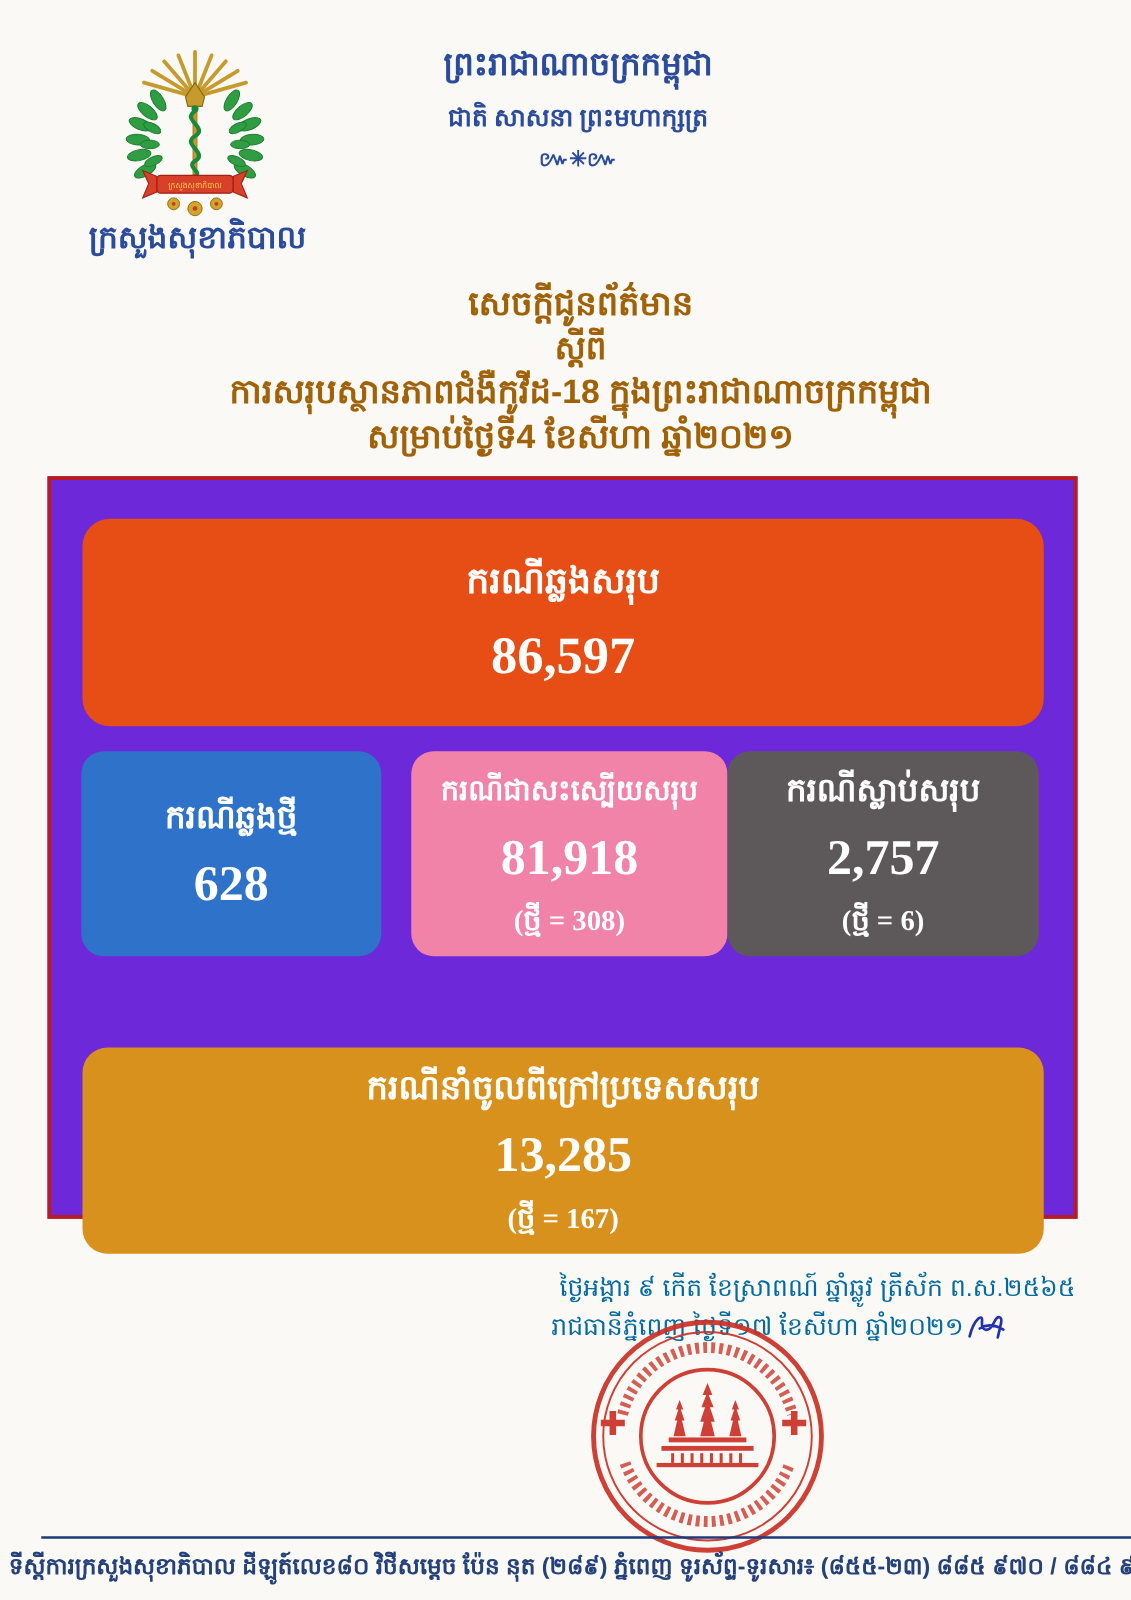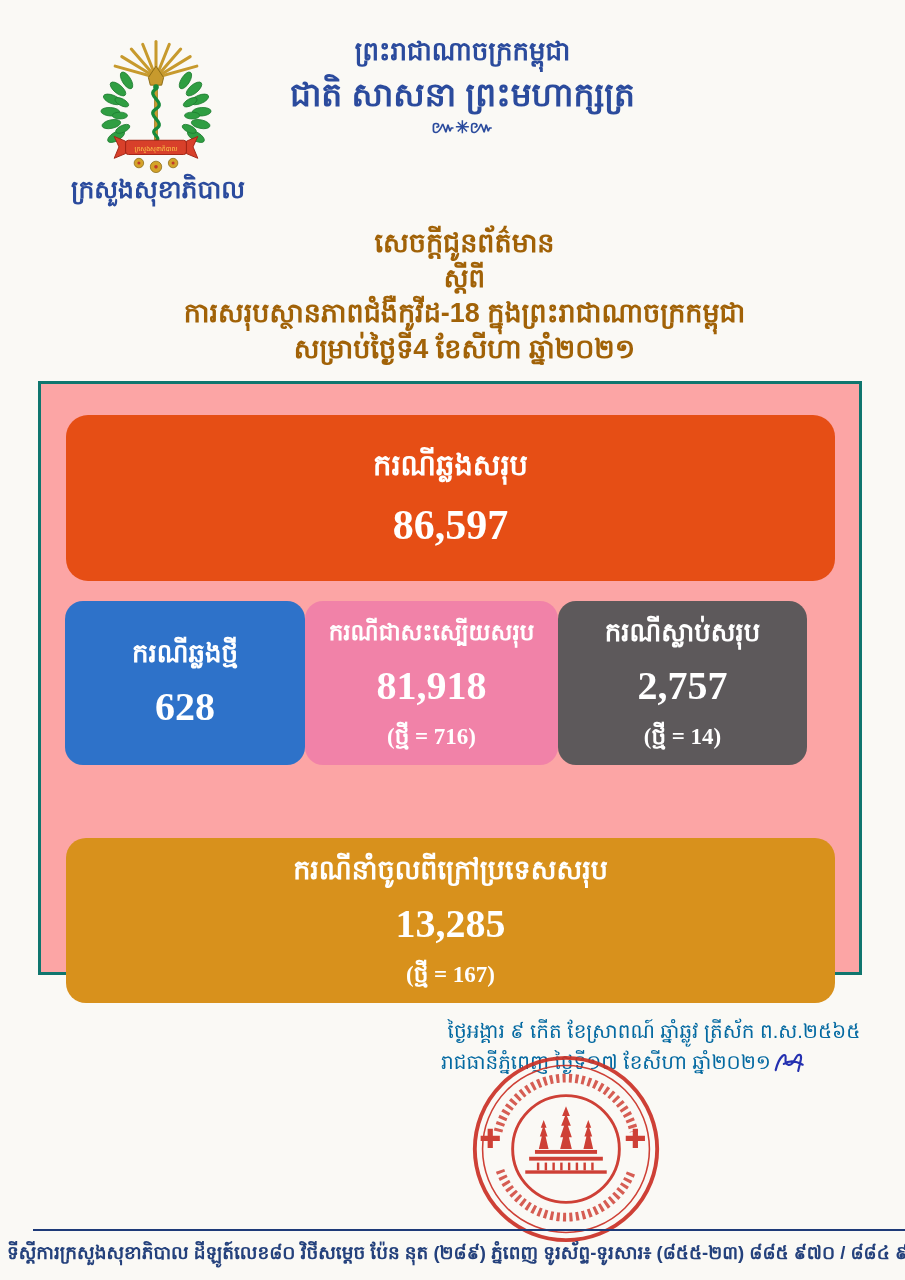--- a/index.html
+++ b/index.html
@@ -15,37 +15,37 @@
   .logo { position: absolute; left: 80px; top: 34px; width: 152px; height: 146px; }
   .ministry-name {
     position: absolute; left: 36px; top: 174px; width: 244px;
     text-align: center; color: #2b4b9d; font-weight: bold; font-size: 25px;
   }
   .header-center {
     position: absolute; left: 225px; top: 34px; width: 475px;
     text-align: center; color: #2b4b9d; font-weight: bold;
   }
   .header-center .kingdom { font-size: 26px; line-height: 34px; }
-  .header-center .motto   { font-size: 33px; line-height: 34px; margin-top: 10px; }
+  .header-center .motto   { font-size: 20px; line-height: 34px; margin-top: 10px; font-family: Liberation Serif, serif; }
   .header-center .ornament{ font-size: 17px; line-height: 20px; margin-top: 6px; color: #2b4b9d; }
 
   
   .title-block {
     position: absolute; left: 0; top: 226px; width: 905px;
     text-align: center; color: #a16207; font-weight: bold; padding-left: 12px;
   }
   .title-block .t1 { font-size: 27px; line-height: 35px; }
   .title-block .t2 { font-size: 26px; line-height: 34px; }
   .title-block .t3 { font-size: 27px; line-height: 36px; }
   .title-block .t4 { font-size: 27px; line-height: 36px; }
 
   
   .main-box {
     position: absolute; left: 38px; top: 381px; width: 818px; height: 588px;
-    background: #fca5a5; border: 3px solid #0f766e;
+    background: #6d28d9; border: 3px solid #b91c1c;
   }
   .card {
     position: absolute; border-radius: 18px; color: #ffffff;
     display: flex; flex-direction: column; align-items: center; justify-content: center;
     text-align: center;
   }
   .card-total    { left: 25px; top: 31px;  width: 769px; height: 166px; border-radius: 22px; }
   .cards-row     { position: absolute; left: 24px; top: 217px; width: 772px; height: 164px;
                    display: flex; }
   .cards-row .card { position: relative; flex: none; height: 164px; }
@@ -171,29 +171,29 @@
     <div class="card card-total" style="background-color: rgb(230, 78, 21);">
       <div class="label">ករណីឆ្លងសរុប</div>
       <div class="value num">86,597</div>
     </div>
 
     <div class="cards-row">
       <div class="card card-new" style="background-color: rgb(46, 114, 201);">
         <div class="label">ករណីឆ្លងថ្មី</div>
         <div class="value num">628</div>
       </div>
-      <div class="card card-recovered" style="background-color: rgb(241, 130, 168);">
+      <div class="card card-recovered" style="background-color: rgb(241, 130, 168); margin-left: 24px;">
         <div class="label">ករណីជាសះស្បើយសរុប</div>
         <div class="value num">81,918</div>
-        <div class="note">(ថ្មី = 716)</div>
+        <div class="note">(ថ្មី = 308)</div>
       </div>
       <div class="card card-deaths" style="background-color: rgb(93, 89, 91);">
         <div class="label">ករណីស្លាប់សរុប</div>
         <div class="value num">2,757</div>
-        <div class="note">(ថ្មី = 14)</div>
+        <div class="note">(ថ្មី = 6)</div>
       </div>
     </div>
 
     <div class="card card-imported" style="background-color: rgb(216, 145, 28); margin-top: 48px;">
       <div class="label">ករណីនាំចូលពីក្រៅប្រទេសសរុប</div>
       <div class="value num">13,285</div>
       <div class="note">(ថ្មី = 167)</div>
     </div>
   </div>
 

